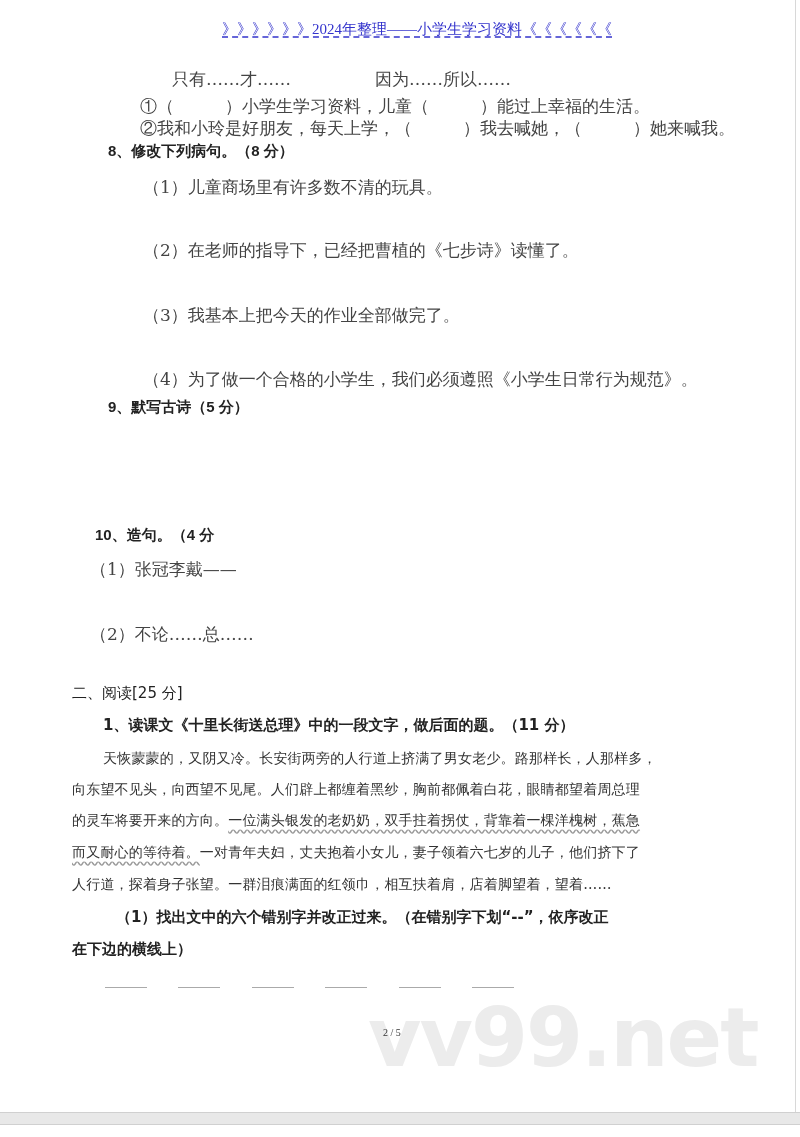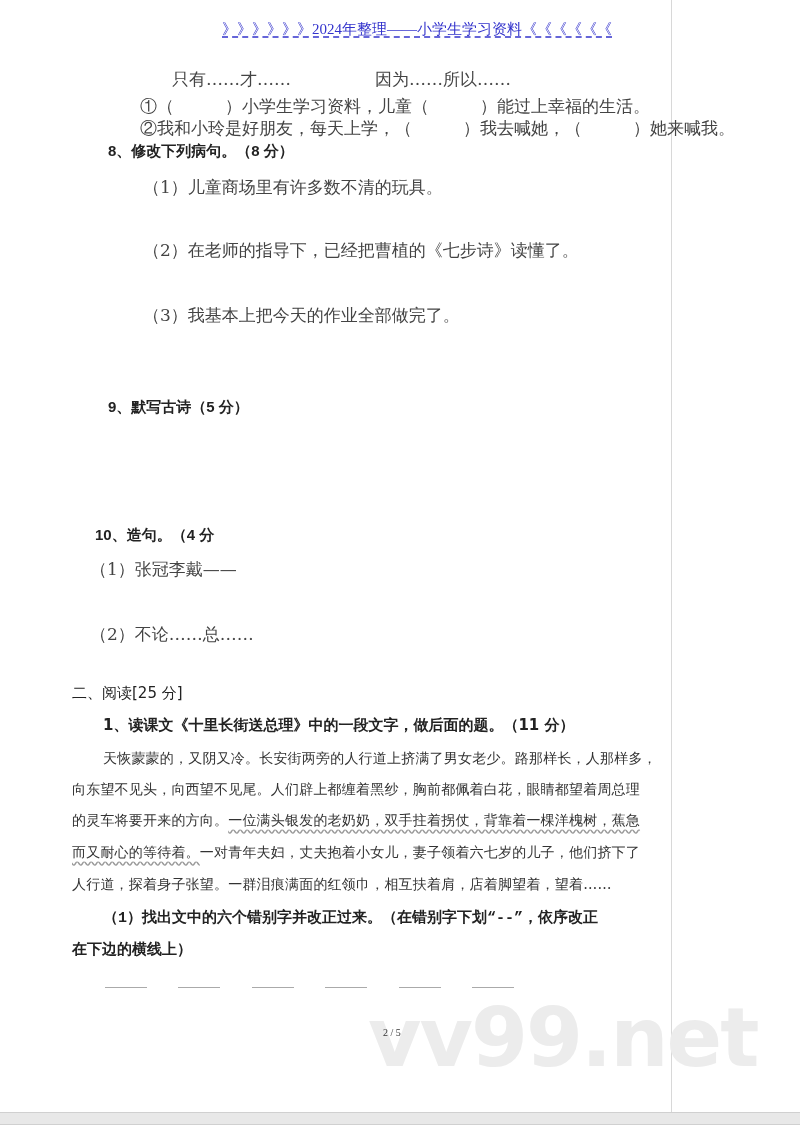--- a/index.html
+++ b/index.html
@@ -1,20 +1,20 @@
 <!DOCTYPE html>
 <html><head>
   <meta charset="utf-8">
   <style>
     * { margin: 0; padding: 0; box-sizing: border-box; }
     html, body { width: 800px; height: 1137px; background: #ffffff; overflow: hidden; }
     body { position: relative; font-family: "DejaVu Serif", "Liberation Serif", serif; color: #333; }
 
     .page {
-      position: absolute; left: 0; top: 0; width: 672px; height: 1112px;
+      position: absolute; left: 0; top: 0; width: 796px; height: 1112px;
       background: #fff; border-right: 1px solid #d8d8d8;
     }
     .abs { position: absolute; white-space: nowrap; }
 
     .header-link {
       left: 222px; top: 20px; font-size: 15px; color: #3333cc;
       text-decoration: underline; text-decoration-style: dashed;
       text-underline-offset: 3px; font-family: "Liberation Serif", "DejaVu Serif", serif;
     }
 
@@ -57,41 +57,42 @@
 
   <div class="abs body-text" style="left:172px; top:68px;">只有……才……</div>
   <div class="abs body-text" style="left:375px; top:68px;">因为……所以……</div>
   <div class="abs body-text" style="left:140px; top:95px;">①（　　　）小学生学习资料，儿童（　　　）能过上幸福的生活。</div>
   <div class="abs body-text" style="left:140px; top:117px;">②我和小玲是好朋友，每天上学，（　　　）我去喊她，（　　　）她来喊我。</div>
 
   <div class="abs heading" style="left:108px; top:142px;">8、修改下列病句。（8 分）</div>
   <div class="abs body-text" style="left:143px; top:176px;">（1）儿童商场里有许多数不清的玩具。</div>
   <div class="abs body-text" style="left:143px; top:239px;">（2）在老师的指导下，已经把曹植的《七步诗》读懂了。</div>
   <div class="abs body-text" style="left:143px; top:304px;">（3）我基本上把今天的作业全部做完了。</div>
+  <div class="abs body-text" style="left:143px; top:368px;">（4）为了做一个合格的小学生，我们必须遵照《小学生日常行为规范》。</div>
 
   <div class="abs heading" style="left:108px; top:398px;">9、默写古诗（5 分）</div>
 
   <div class="abs heading" style="left:95px; top:526px;">10、造句。（4 分</div>
   <div class="abs body-text" style="left:90px; top:558px;">（1）张冠李戴——</div>
   <div class="abs body-text" style="left:90px; top:623px;">（2）不论……总……</div>
 
   <div class="abs section" style="left:72px; top:684px;">二、阅读[25 分]</div>
   <div class="abs q-bold" style="left:103px; top:716px;">1、读课文《十里长街送总理》中的一段文字，做后面的题。（11 分）</div>
 
   <div class="abs passage" style="left:103px; top:750px;">天恢蒙蒙的，又阴又冷。长安街两旁的人行道上挤满了男女老少。路那样长，人那样多，</div>
   <div class="abs passage" style="left:72px; top:781px;">向东望不见头，向西望不见尾。人们辟上都缠着黑纱，胸前都佩着白花，眼睛都望着周总理</div>
   <div class="abs passage" style="left:72px; top:812px;">
     <span>的灵车将要开来的方向。</span><span class="wavy">一位满头银发的老奶奶，双手拄着拐仗，背靠着一棵洋槐树，蕉急</span>
   </div>
   <div class="abs passage" style="left:72px; top:844px;">
     <span class="wavy">而又耐心的等待着。</span><span>一对青年夫妇，丈夫抱着小女儿，妻子领着六七岁的儿子，他们挤下了</span>
   </div>
   <div class="abs passage" style="left:72px; top:876px;">人行道，探着身子张望。一群泪痕满面的红领巾，相互扶着肩，店着脚望着，望着……</div>
 
-  <div class="abs q-bold" style="left:103px; top:908px;font-family:Liberation Mono, monospace;">（1）找出文中的六个错别字并改正过来。（在错别字下划“--”，依序改正</div>
+  <div class="abs q-bold" style="left:116px; top:908px;">（1）找出文中的六个错别字并改正过来。（在错别字下划“--”，依序改正</div>
   <div class="abs q-bold" style="left:72px; top:940px;">在下边的横线上）</div>
 
   <div class="blank-line" style="left:105px;"></div>
   <div class="blank-line" style="left:178px;"></div>
   <div class="blank-line" style="left:252px;"></div>
   <div class="blank-line" style="left:325px;"></div>
   <div class="blank-line" style="left:399px;"></div>
   <div class="blank-line" style="left:472px;"></div>
 
   <div class="abs watermark">vv99.net</div>

